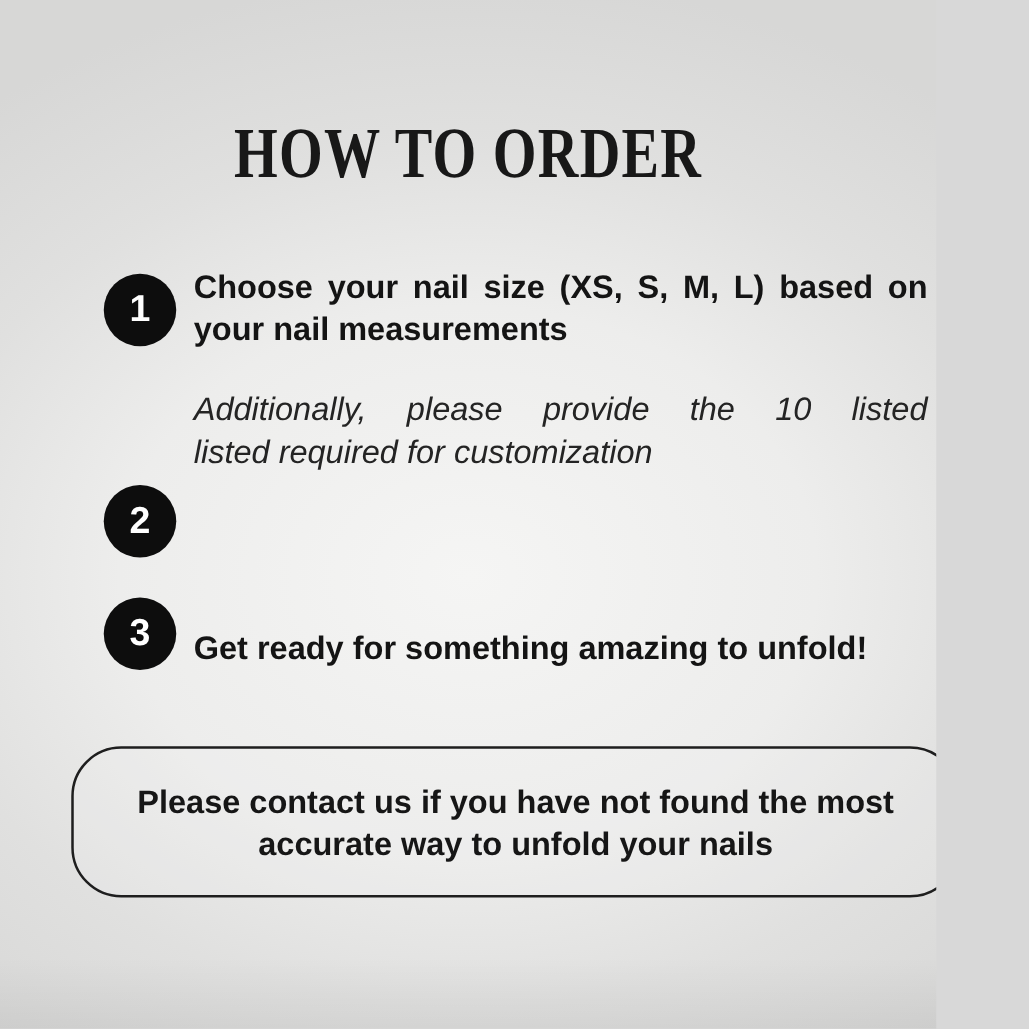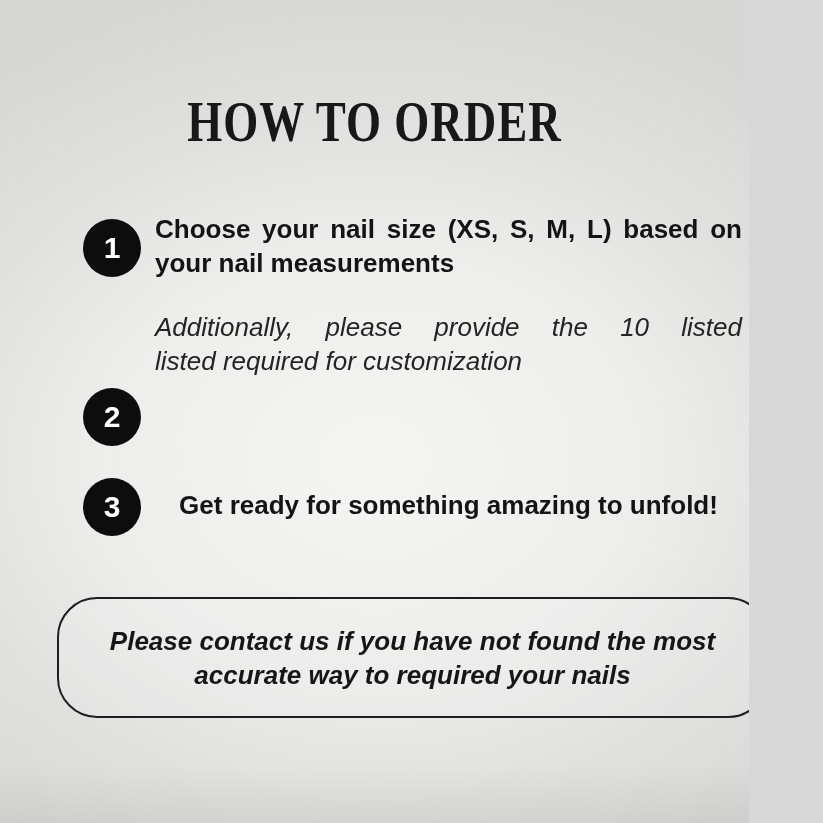--- a/index.html
+++ b/index.html
@@ -91,21 +91,20 @@
     border-radius: 40px;
     background: rgba(240, 240, 239, 0.25);
     display: flex;
     flex-direction: column;
     align-items: center;
     justify-content: center;
   }
   .note-line {
     font-size: 26px;
     font-weight: 700;
-    font-style: italic;
     line-height: 34px;
     color: #161616;
     text-align: center;
   }
 </style>
 </head>
 <body>
 
 <div class="canvas">
 
@@ -123,22 +122,22 @@
     <div class="subtext-line">listed required for customization</div>
   </div>
 
   <div class="badge" style="top: 388px;">
     <span>2</span>
   </div>
 
   <div class="badge" style="top: 478px;">
     <span>3</span>
   </div>
-  <div class="textcol" style="top: 488px; text-align: center;">
+  <div class="textcol" style="top: 501px;">
     <div class="heading-line">Get ready for something amazing to unfold!</div>
   </div>
 
   <div class="note-box">
     <div class="note-line">Please contact us if you have not found the most</div>
-    <div class="note-line">accurate way to required your nails</div>
+    <div class="note-line">accurate way to unfold your nails</div>
   </div>
 
 </div>
 
 </body></html>

